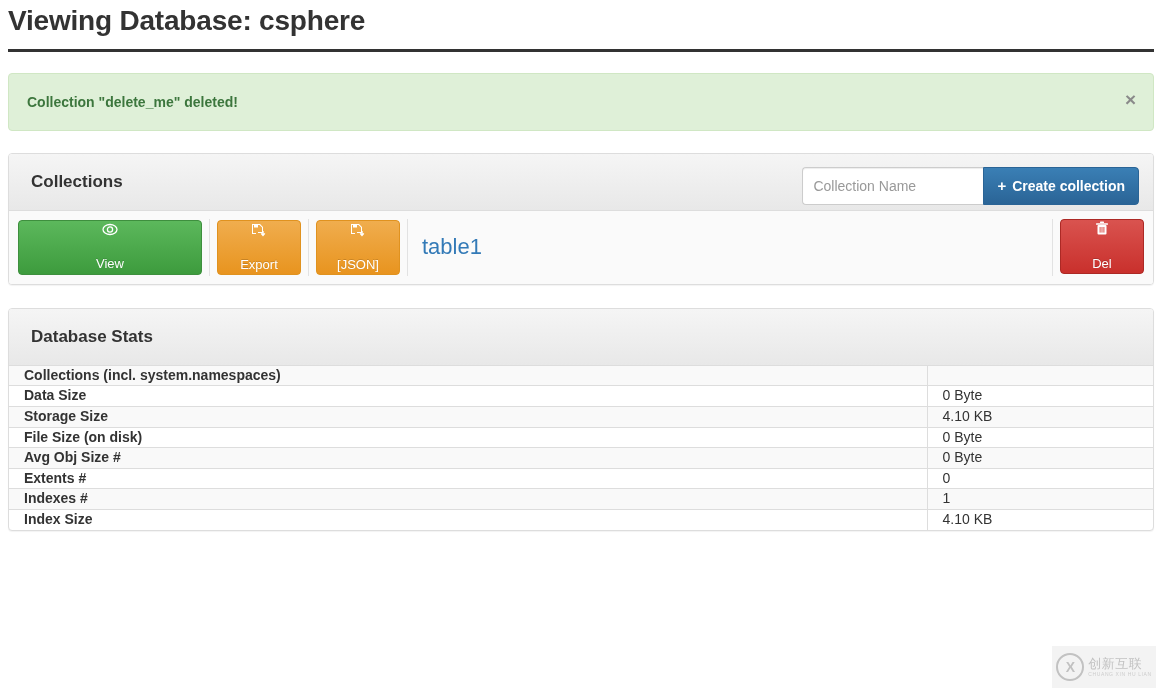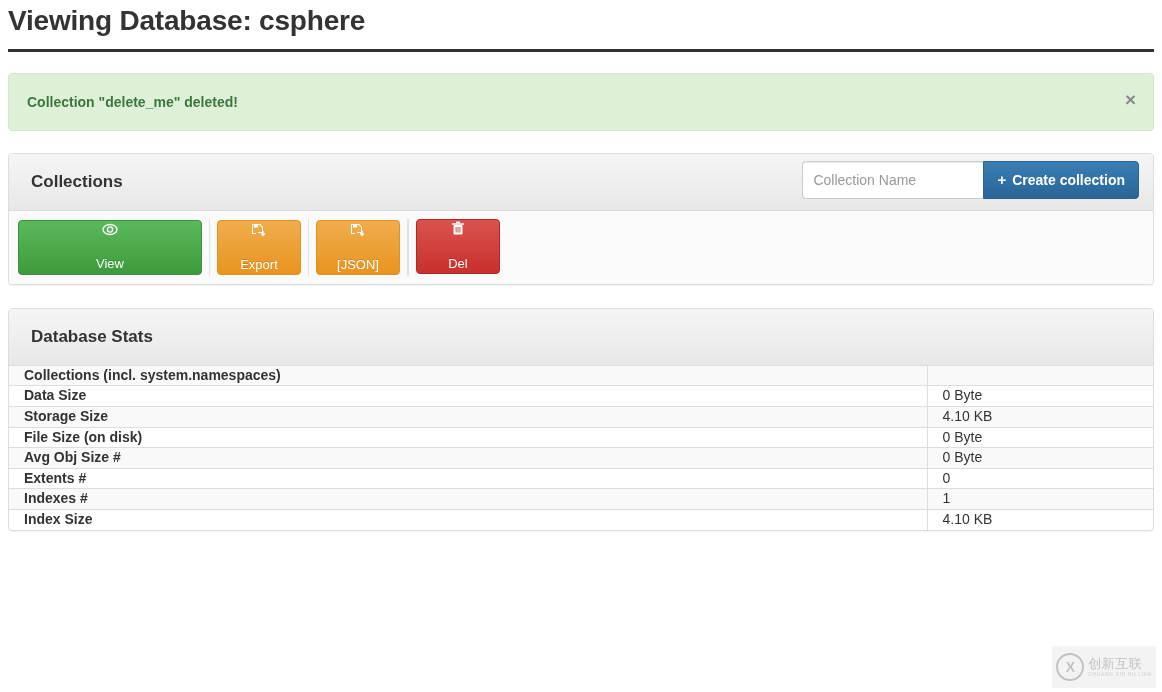--- a/index.html
+++ b/index.html
@@ -96,21 +96,21 @@
     color: #333333;
     margin: 0;
     line-height: 28px;
     display: inline-block;
   }
 
   
   .create-form {
     position: absolute;
     right: 14px;
-    top: 7px;
+    top: 13px;
     display: flex;
     align-items: center;
   }
   .create-input {
     width: 160px;
     height: 28px;
     padding: 4px 10px;
     font-size: 14px;
     color: #555555;
     background: #ffffff;
@@ -324,20 +324,21 @@
             <svg width="16" height="14" viewBox="0 0 16 14">
               <path d="M1 1 h8 l3 3 v6 h-5 v-1 h4 V4.5 L8.5 2 H2 v8 h3 v1 H1 Z" fill="#ffffff"></path>
               <rect x="3" y="1.5" width="4" height="3" fill="#ffffff"></rect>
               <path d="M12 8 v4 M10.2 10.4 L12 12.4 L13.8 10.4" stroke="#ffffff" stroke-width="1.4" fill="none"></path>
             </svg>
           </span>
           <span>[JSON]</span>
         </div>
       </div>
 
+      <a class="coll-name">table1</a>
 
       <div class="del-cell">
         <div class="btn btn-del">
           <span>
             <svg width="14" height="15" viewBox="0 0 14 15">
               <rect x="2.5" y="4" width="9" height="9.5" rx="1" fill="#ffffff"></rect>
               <rect x="1" y="2.2" width="12" height="1.6" rx="0.6" fill="#ffffff"></rect>
               <rect x="5" y="0.6" width="4" height="1.5" rx="0.6" fill="#ffffff"></rect>
               <rect x="4.6" y="6" width="1" height="5.6" fill="#d9534f"></rect>
               <rect x="6.5" y="6" width="1" height="5.6" fill="#d9534f"></rect>

